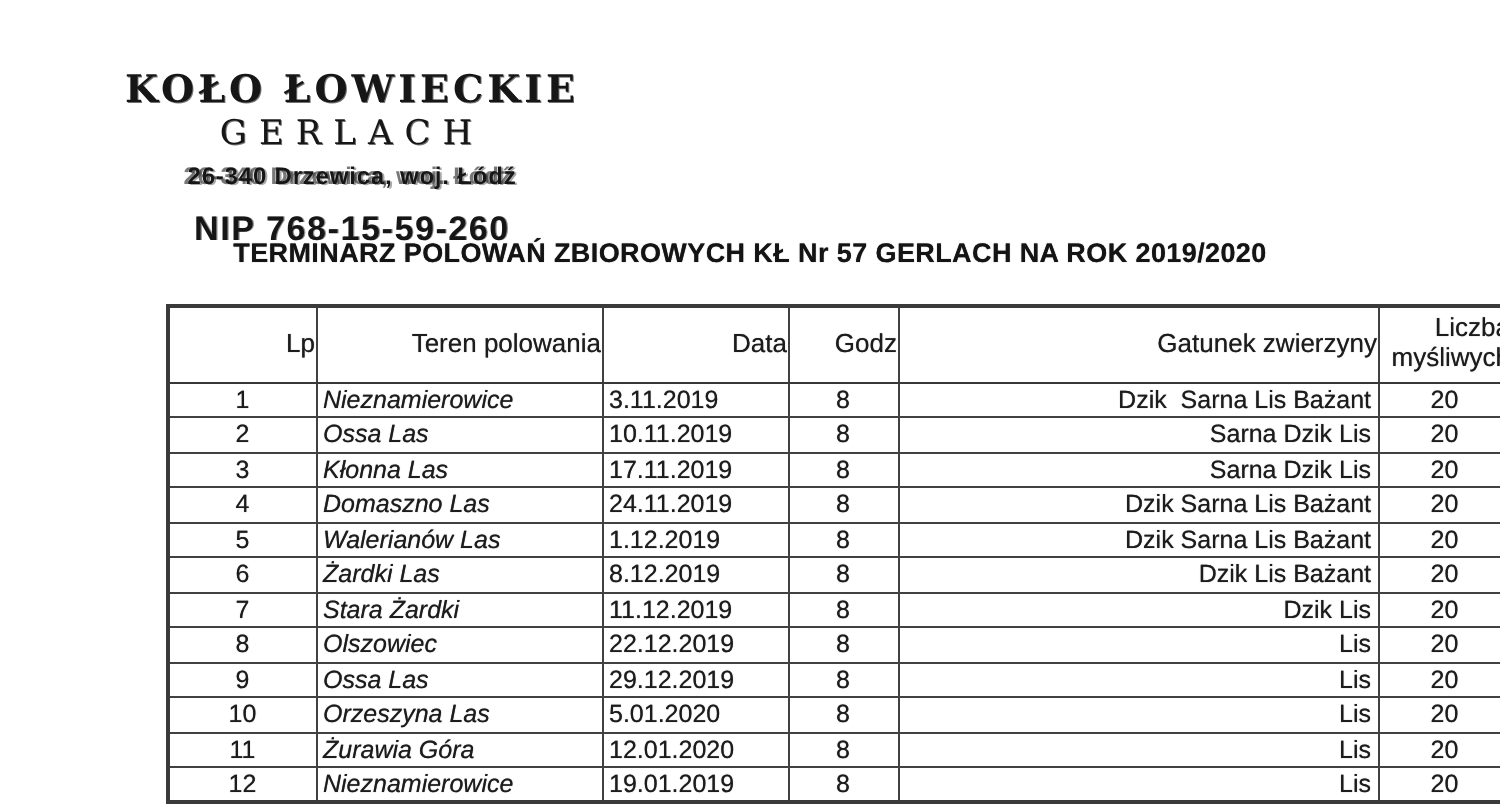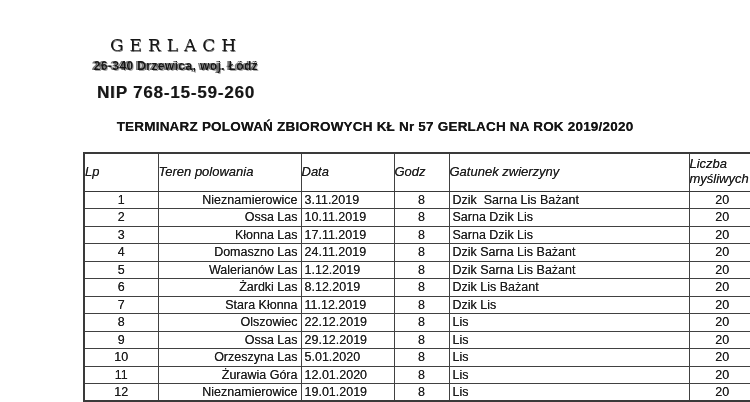--- a/index.html
+++ b/index.html
@@ -93,45 +93,45 @@
     text-shadow: 0 0 0.4px #444;
     overflow: hidden;
   }
   table.sched { border: 2px solid #3a3a3a; }
 
   table.sched th {
     height: 38px;
     font-weight: normal;
     font-size: 13px;
     line-height: 1.15;
-    text-align: left;
+    text-align: right;
     vertical-align: middle;
     border-bottom: 1.5px solid #383838;
-    font-style: italic;
   }
   table.sched td {
     height: 17.5px;
     font-size: 12.5px;
     padding: 0 3px;
     vertical-align: middle;
     white-space: pre;
   }
   td.c0 { text-align: center; }
-  td.c1 { text-align: right; padding-left: 6px; }
+  td.c1 { text-align: left; padding-left: 6px; font-style: italic; }
   td.c2 { text-align: left; padding-right: 2px; }
   td.c3 { text-align: center; }
-  td.c4 { text-align: left; }
+  td.c4 { text-align: right; }
   td.c5 { text-align: center; }
 </style>
 </head>
 <body>
 
 <div class="page">
 
   <div class="stamp">
+    <div class="stamp-club-type">KOŁO ŁOWIECKIE</div>
     <div class="stamp-club-name">GERLACH</div>
     <div class="stamp-address">26-340 Drzewica, woj. Łódź</div>
     <div class="stamp-nip">NIP 768-15-59-260</div>
   </div>
 
   <div class="doc-title">TERMINARZ POLOWAŃ ZBIOROWYCH KŁ Nr 57 GERLACH NA ROK 2019/2020</div>
 
   <table class="sched">
     <colgroup>
       <col class="c0">
@@ -195,21 +195,21 @@
         <tr>
           <td class="c0">6</td>
           <td class="c1">Żardki Las</td>
           <td class="c2">8.12.2019</td>
           <td class="c3">8</td>
           <td class="c4">Dzik Lis Bażant</td>
           <td class="c5">20</td>
         </tr>
         <tr>
           <td class="c0">7</td>
-          <td class="c1">Stara Kłonna</td>
+          <td class="c1">Stara Żardki</td>
           <td class="c2">11.12.2019</td>
           <td class="c3">8</td>
           <td class="c4">Dzik Lis</td>
           <td class="c5">20</td>
         </tr>
         <tr>
           <td class="c0">8</td>
           <td class="c1">Olszowiec</td>
           <td class="c2">22.12.2019</td>
           <td class="c3">8</td>

